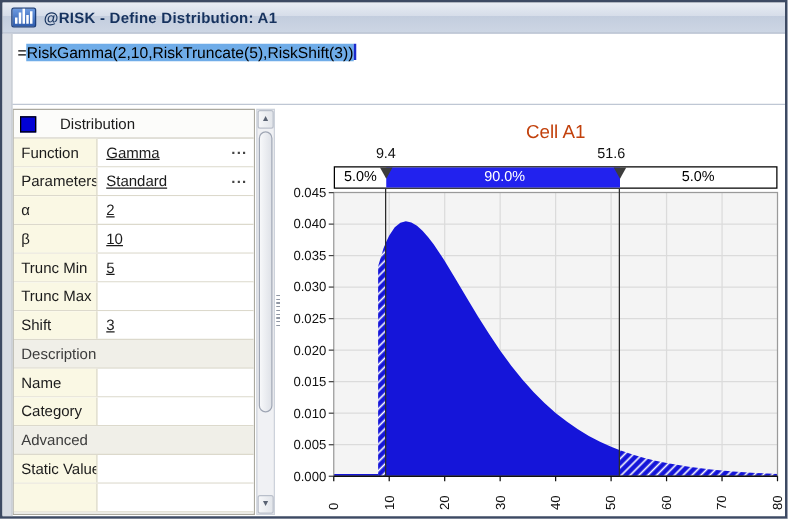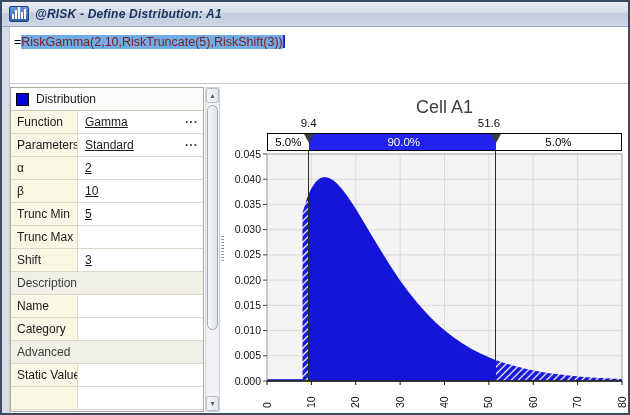--- a/index.html
+++ b/index.html
@@ -1,58 +1,58 @@
 <!DOCTYPE html>
 <html><head>
 <meta charset="utf-8">
 <style>
   * { margin:0; padding:0; box-sizing:border-box; }
   html,body { width:630px; height:415px; background:#8a94a6; font-family:"Liberation Sans","DejaVu Sans",sans-serif; }
   .window { position:relative; width:630px; height:415px; background:#FFFFFF; border:2px solid #3D4A63; overflow:hidden; }
 
   
-  .titlebar { position:relative; height:25px; background:linear-gradient(to bottom,#E9EDF4 0%,#D6DDE9 45%,#C3CDDE 46%,#CDD6E4 100%); border-bottom:1px solid #9AA7BE; display:flex; align-items:center; padding-left:7px;font-style:italic; }
+  .titlebar { position:relative; height:25px; background:linear-gradient(to bottom,#E9EDF4 0%,#D6DDE9 45%,#C3CDDE 46%,#CDD6E4 100%); border-bottom:1px solid #9AA7BE; display:flex; align-items:center; padding-left:7px; }
   .app-icon { width:20px; height:16px; border:1px solid #1C3E7A; border-radius:2px; background:linear-gradient(to bottom,#6C9AE0,#2F5CAD); display:flex; align-items:flex-end; gap:1px; padding:2px 2px; margin-right:6px; }
   .app-icon i { display:block; width:3px; background:#fff; }
   .app-icon .b1{height:5px} .app-icon .b2{height:9px} .app-icon .b3{height:12px} .app-icon .b4{height:7px} .app-icon .b5{height:10px}
   .title-text { font-size:12px; font-weight:bold; color:#16325E; letter-spacing:0.2px; }
 
   
   .formula-area { position:relative; height:57px; background:#FFFFFF; border-bottom:1px solid #BFC7D4; padding:8px 4px 0 12px; }
   .formula-line { font-size:12.5px; white-space:nowrap; }
   .eq { color:#000; }
-  .sel { background:#6FACE8; color:#7f1d1d; }
+  .sel { background:#6FACE8; color:#000000; }
   .caret { display:inline-block; width:2px; height:13px; background:#1A2ACD; vertical-align:-2px; }
   .left-strip { position:absolute; left:0; top:25px; bottom:0; width:8px; background:#D8DCE3; border-right:1px solid #C6CBD4; z-index:5; }
 
   
   .main { position:relative; height:328px; background:#FFFFFF; }
 
   
   .panel { position:absolute; left:8px; top:3px; width:194px; bottom:0; background:#fff; border:1px solid #ABA99F; overflow:hidden; font-size:12px; color:#1b1b1b; }
-  .phead { height:23px; display:flex; align-items:center; gap:7px; background:#FCFCFA; border-bottom:1px solid #C9C6BA; padding-left:5px; }
+  .phead { height:23px; display:flex; align-items:center; gap:19px; background:#FCFCFA; border-bottom:1px solid #C9C6BA; padding-left:5px; }
   .swatch { width:13px; height:13px; background:#0202D6; border:1px solid #000; }
   .prow { display:flex; height:23px; border-bottom:1px solid #DCD9CC; background:#fff; }
   .plabel { width:67px; background:#FAF8E4; border-right:1px solid #DCD9CC; padding:4px 0 0 6px; overflow:hidden; white-space:nowrap; }
   .pvalue { flex:1; position:relative; padding:4px 0 0 7px; white-space:nowrap;text-decoration:underline; }
   .prow.section { background:#F0EFE8; padding:4px 0 0 6px; display:block; color:#3c3c3c; }
   .more { position:absolute; right:5px; top:1px; color:#444; font-weight:bold; letter-spacing:1px; cursor:pointer; font-size:12px; }
 
   
   .vscroll { position:absolute; left:203px; top:3px; width:15px; bottom:0; background:#F0F1F4; border:1px solid #CDD2DB; }
   .sbtn { position:absolute; left:0; width:13px; height:15px; background:linear-gradient(to right,#F6F7F9,#E2E5EA); border:1px solid #B9BFCA; border-radius:2px; color:#5A6373; font-size:7px; text-align:center; line-height:14px; }
   .sbtn.up { top:0; }
   .sbtn.down { bottom:0; }
   .sthumb { position:absolute; left:1px; top:17px; width:11px; height:225px; background:linear-gradient(to right,#F7F8FA,#DFE2E8); border:1px solid #9FA6B4; border-radius:6px; }
   .grip { position:absolute; left:219px; top:152px; width:5px; height:26px; background:repeating-linear-gradient(to bottom,#8F96A3 0 1px,transparent 1px 3px); }
 
   
   #chart { position:absolute; left:222px; top:0; right:0; bottom:0; background:#fff; }
   #chart svg { position:absolute; left:0; top:0; }
-  .chart-title { position:absolute; top:13px; height:19px; text-align:center; font-size:18px; color:#404040; }
+  .chart-title { position:absolute; top:13px; height:19px; text-align:center; font-size:15px; color:#c2410c; }
   .marker-label { position:absolute; top:33px; height:14px; width:44px; text-align:center; font-size:11.5px; color:#111; }
   .band-outer { position:absolute; height:18px; background:#fff; border:1px solid #000; }
   .band-blue { position:absolute; height:16px; background:#2222EE; }
   .band-label { position:absolute; height:16px; display:flex; align-items:center; justify-content:center; font-size:11.5px; color:#000; }
   .band-label.mid { color:#fff; }
   .tri { position:absolute; width:0; height:0; border-left:5px solid transparent; border-right:5px solid transparent; border-top:9px solid #3C3C3C; }
   .delim { position:absolute; width:1px; background:#2B2B2B; }
   svg text { font-family:"Liberation Sans","DejaVu Sans",sans-serif; font-size:10.5px; fill:#111; }
 </style>
 </head>

